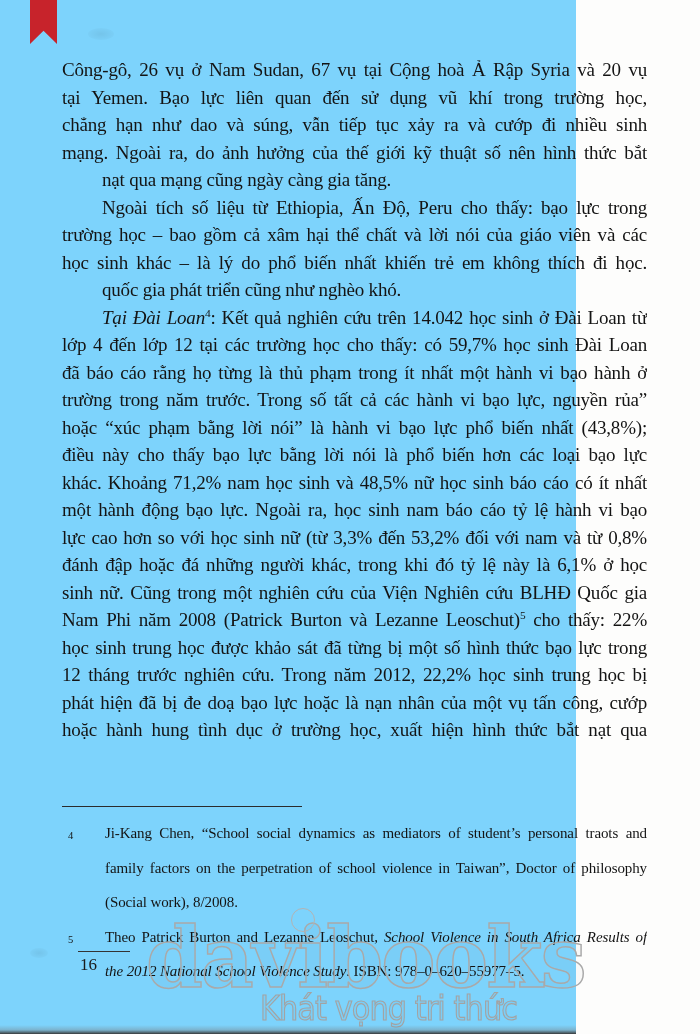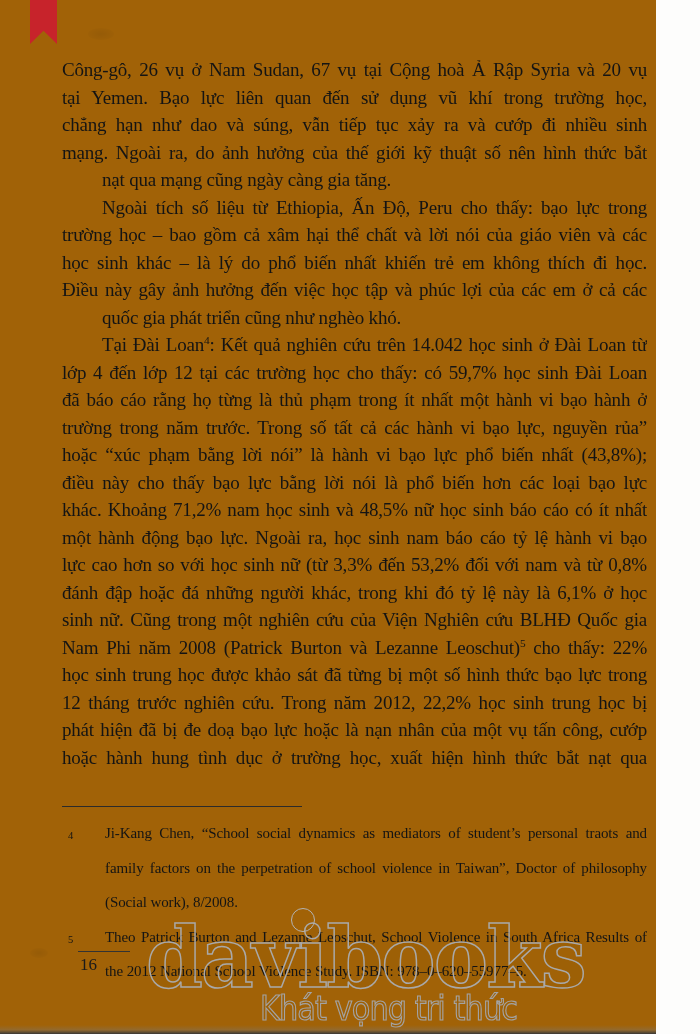--- a/index.html
+++ b/index.html
@@ -1,31 +1,31 @@
 <!DOCTYPE html>
 <html><head>
 <meta charset="utf-8">
 <style>
   html,body{margin:0;padding:0;}
   body{width:700px;height:1034px;background:#fdfdfc;overflow:hidden;
        font-family:"Liberation Serif","DejaVu Serif",serif;color:#141414;}
-  .page{position:relative;width:656px;height:1034px;background:#a16207;}
+  .page{position:relative;width:576px;height:1034px;background:#7dd3fc;}
 
   
   .bookmark{position:absolute;left:30px;top:0;width:27px;height:44px;
             background:#c7232b;
             clip-path:polygon(0 0,100% 0,100% 100%,50% 70%,0 100%);}
 
   
   .body-text{position:absolute;left:62px;top:56px;width:585px;
              font-size:19px;letter-spacing:-0.2px;line-height:27.5px;}
   .tline{height:27.5px;overflow:hidden;text-align:justify;text-align-last:justify;}
   .tline.endl{text-align-last:left;margin-left:40px;}
   .tline.indent{text-indent:40px;}
-  .it{}
+  .it{font-style:italic;}
   sup.s{font-size:0.6em;vertical-align:super;line-height:0;}
 
   
   .fn-sep{position:absolute;left:62px;top:806px;width:240px;height:0;
           border-top:1.6px solid #2b2b2b;}
   .footnotes{position:absolute;left:62px;top:812px;width:585px;
              font-size:15px;line-height:26.5px;letter-spacing:-0.1px;}
   .footnote{position:relative;padding-left:43px;}
   .footnote + .footnote{margin-top:3px;}
   .fn-marker{position:absolute;left:6px;top:3px;font-size:10.5px;}
@@ -76,21 +76,20 @@
       <div class="tline">tại Yemen. Bạo lực liên quan đến sử dụng vũ khí trong trường học,</div>
       <div class="tline">chẳng hạn như dao và súng, vẫn tiếp tục xảy ra và cướp đi nhiều sinh</div>
       <div class="tline">mạng. Ngoài ra, do ảnh hưởng của thế giới kỹ thuật số nên hình thức bắt</div>
       <div class="tline endl">nạt qua mạng cũng ngày càng gia tăng.</div>
     </div>
 
     <div>
       <div class="tline indent">Ngoài tích số liệu từ Ethiopia, Ấn Độ, Peru cho thấy: bạo lực trong</div>
       <div class="tline">trường học – bao gồm cả xâm hại thể chất và lời nói của giáo viên và các</div>
       <div class="tline">học sinh khác – là lý do phổ biến nhất khiến trẻ em không thích đi học.</div>
-      <div class="tline">Điều này gây ảnh hưởng đến việc học tập và phúc lợi của các em ở cả các</div>
       <div class="tline endl">quốc gia phát triển cũng như nghèo khó.</div>
     </div>
 
     <div>
       <div class="tline indent"><span class="it">Tại Đài Loan</span><sup class="s">4</sup><span>: Kết quả nghiên cứu trên 14.042 học sinh ở Đài Loan từ</span></div>
       <div class="tline">lớp 4 đến lớp 12 tại các trường học cho thấy: có 59,7% học sinh Đài Loan</div>
       <div class="tline">đã báo cáo rằng họ từng là thủ phạm trong ít nhất một hành vi bạo hành ở</div>
       <div class="tline">trường trong năm trước. Trong số tất cả các hành vi bạo lực, nguyền rủa”</div>
       <div class="tline">hoặc “xúc phạm bằng lời nói” là hành vi bạo lực phổ biến nhất (43,8%);</div>
       <div class="tline">điều này cho thấy bạo lực bằng lời nói là phổ biến hơn các loại bạo lực</div>

